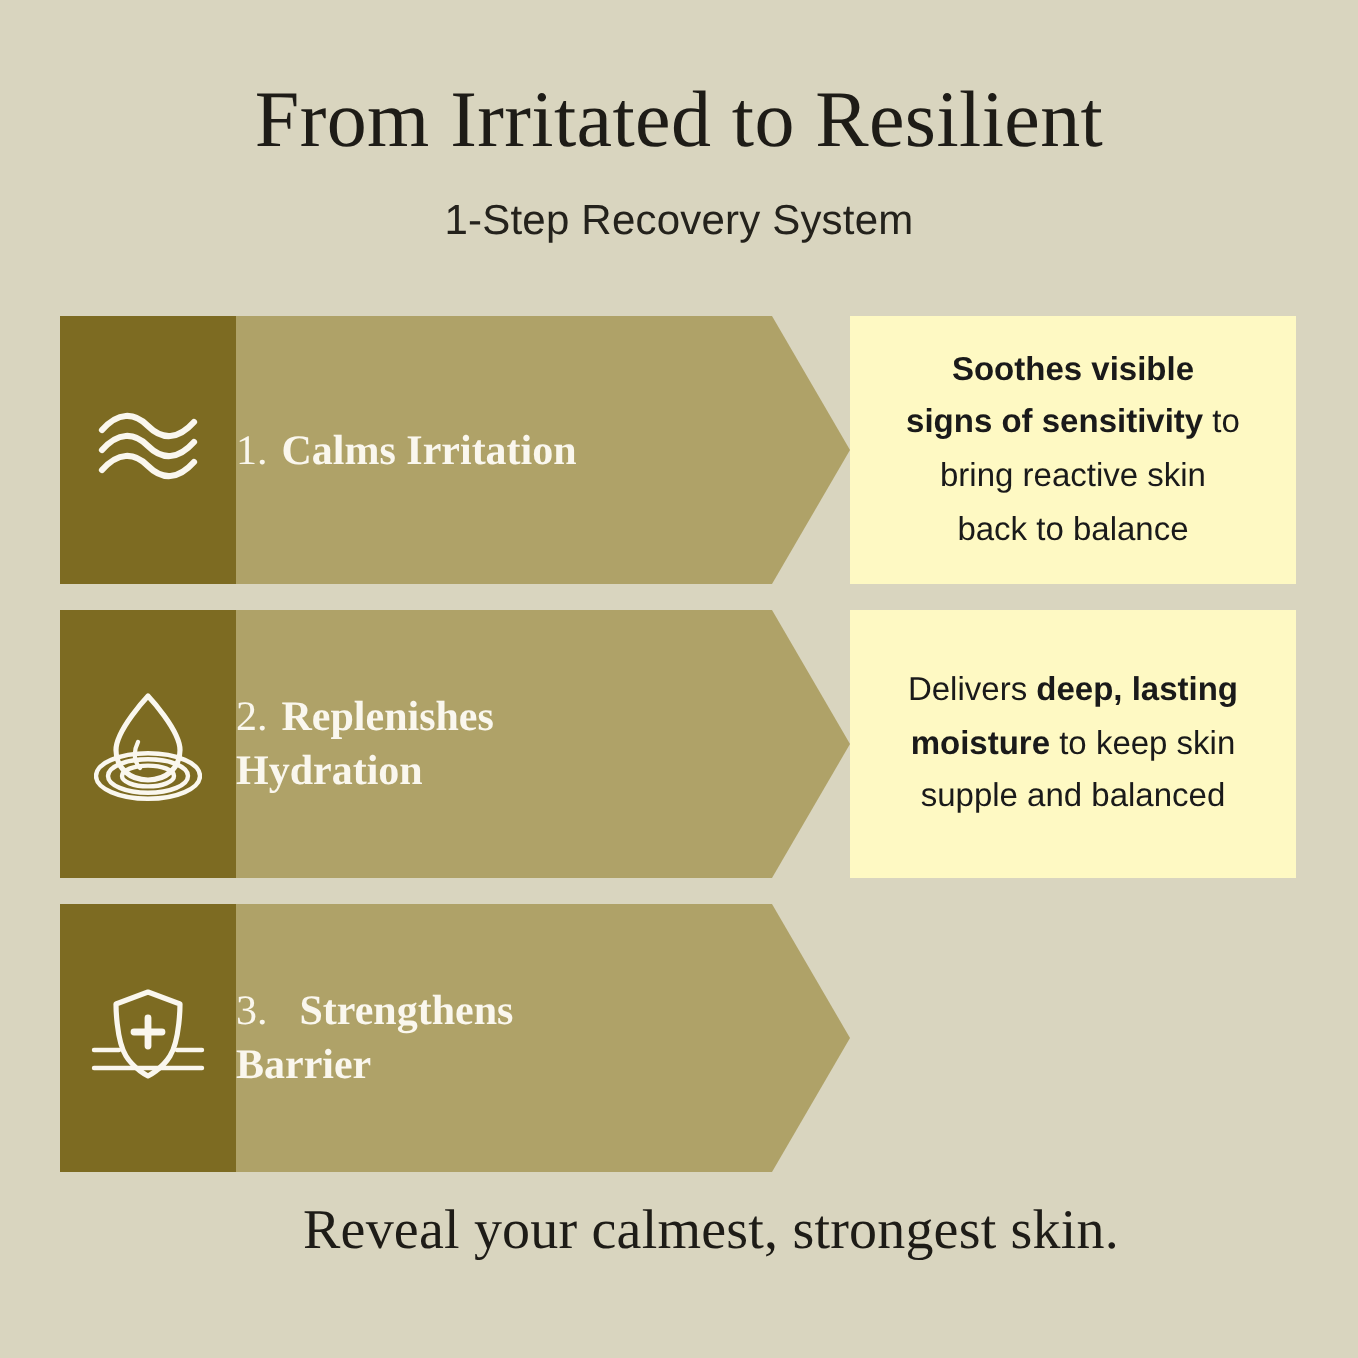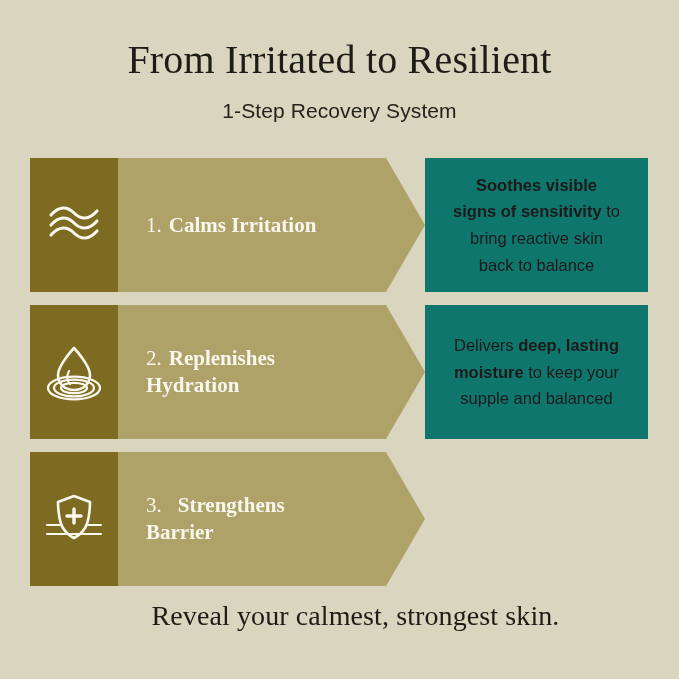--- a/index.html
+++ b/index.html
@@ -72,37 +72,36 @@
   .icon-panel svg { display:block; }
 
   
   .label-panel {
     flex:0 0 307px;
     width:307px;
     position:relative;
     background:#AFA268;
     display:flex;
     align-items:center;
-    padding-left:28px;
     clip-path:polygon(0 0, calc(100% - 39px) 0, 100% 50%, calc(100% - 39px) 100%, 0 100%);
   }
   .label-text {
     font-family:"Liberation Serif", serif;
     font-size:21px;
     color:#FAF7EE;
     line-height:1.28;
     white-space:pre-line;
   }
   .label-text .num { font-weight:400; }
   .label-text .name { font-weight:700; }
 
   
   .desc-panel {
     flex:1 1 auto;
-    background:#0f766e;
+    background:#fef9c3;
     display:flex;
     align-items:center;
     justify-content:center;
     padding:0 28px;
   }
   .desc-text {
     font-family:"Liberation Sans", sans-serif;
     font-size:16.5px;
     color:#1A1A1A;
     line-height:1.62;
@@ -163,21 +162,21 @@
             <ellipse cx="27" cy="45" rx="20" ry="8.4" stroke="#FAF7EE" stroke-width="2.2" fill="none"></ellipse>
             <ellipse cx="27" cy="45" rx="26" ry="11.4" stroke="#FAF7EE" stroke-width="2.2" fill="none"></ellipse>
           </svg>
         </span>
       </div>
       <div class="label-panel">
         <div class="label-text"><span class="num">2.</span><span class="name" style="margin-left:7px;">Replenishes
 Hydration</span></div>
       </div>
       <div class="desc-panel">
-        <div class="desc-text"><span>Delivers </span><b>deep, lasting moisture</b><span> to keep your supple and balanced</span></div>
+        <div class="desc-text"><span>Delivers </span><b>deep, lasting moisture</b><span> to keep skin supple and balanced</span></div>
       </div>
     </div>
 
     <div class="step-row">
       <div class="icon-panel">
         <span>
           <svg width="58" height="56" viewBox="0 0 58 56" fill="none" aria-hidden="true">
             <path d="M29 5 L45 11 C45 11, 45 29, 40 37 C36 43.5, 29 47, 29 47
                      C29 47, 22 43.5, 18 37 C13 29, 13 11, 13 11 Z" stroke="#FAF7EE" stroke-width="2.6" fill="none" stroke-linejoin="round"></path>
             <path d="M29 18 L29 32 M22 25 L36 25" stroke="#FAF7EE" stroke-width="3.4" stroke-linecap="round"></path>

